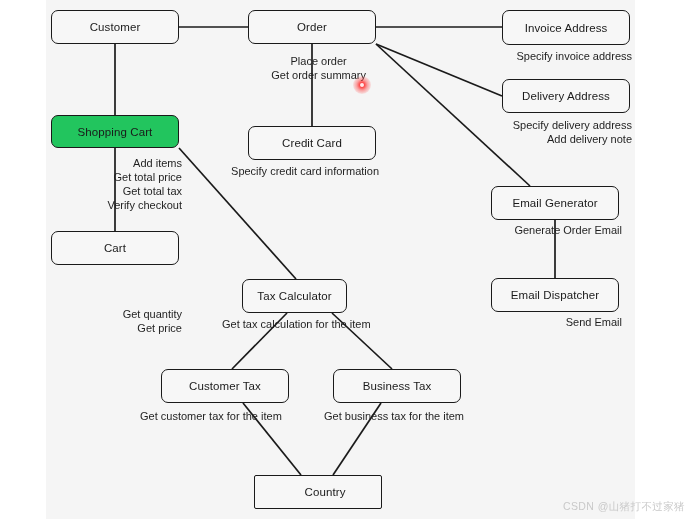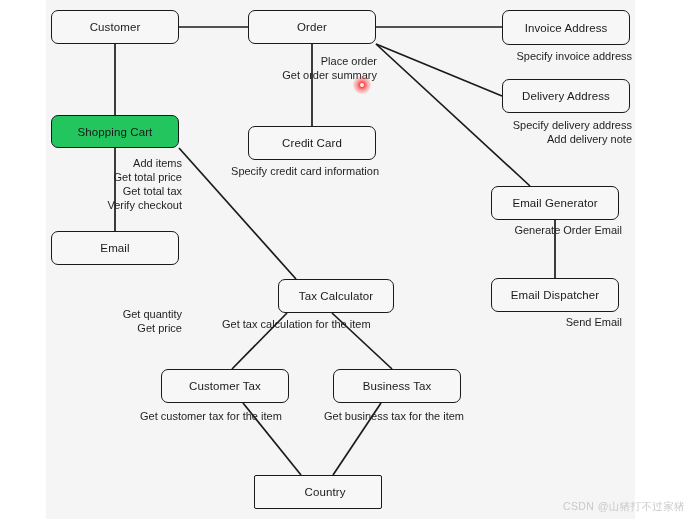--- a/index.html
+++ b/index.html
@@ -131,41 +131,41 @@
       <div class="node" style="left: 51px; top: 115px; width: 128px; height: 33px; background: #22c55e; border-color: rgb(26, 26, 26);">
         <span>Shopping Cart</span>
       </div>
       <div class="node" style="left: 248px; top: 126px; width: 128px; height: 34px; background: rgb(247, 247, 247); border-color: rgb(26, 26, 26); align-items: center;">
         <span>Credit Card</span>
       </div>
       <div class="node" style="left: 491px; top: 186px; width: 128px; height: 34px; background: rgb(247, 247, 247); border-color: rgb(26, 26, 26);">
         <span>Email Generator</span>
       </div>
       <div class="node" style="left: 51px; top: 231px; width: 128px; height: 34px; background: rgb(247, 247, 247); border-color: rgb(26, 26, 26);">
-        <span>Email</span>
+        <span>Cart</span>
       </div>
       <div class="node" style="left: 491px; top: 278px; width: 128px; height: 34px; background: rgb(247, 247, 247); border-color: rgb(26, 26, 26);">
         <span>Email Dispatcher</span>
       </div>
-      <div class="node" style="left: 242px; top: 279px; width: 116px; height: 34px; background: rgb(247, 247, 247); border-color: rgb(26, 26, 26); margin-left: 36px;">
+      <div class="node" style="left: 242px; top: 279px; width: 105px; height: 34px; background: rgb(247, 247, 247); border-color: rgb(26, 26, 26);">
         <span>Tax Calculator</span>
       </div>
       <div class="node" style="left: 161px; top: 369px; width: 128px; height: 34px; background: rgb(247, 247, 247); border-color: rgb(26, 26, 26);">
         <span>Customer Tax</span>
       </div>
       <div class="node" style="left: 333px; top: 369px; width: 128px; height: 34px; background: rgb(247, 247, 247); border-color: rgb(26, 26, 26);">
         <span>Business Tax</span>
       </div>
       <div class="node square" style="left: 254px; top: 475px; width: 128px; height: 34px; background: rgb(247, 247, 247); border-color: rgb(26, 26, 26);">
         <span>Country</span>
       </div>
     </div>
 
   <div id="labels-layer">
-      <div class="edge-label right" style="right: 316px; top: 54px;">
+      <div class="edge-label right" style="right: 327px; top: 54px; text-align: center;">
         <div>Place order</div>
         <div>Get order summary</div>
       </div>
       <div class="edge-label right" style="right: 61px; top: 49px;">
         <div>Specify invoice address</div>
       </div>
       <div class="edge-label right" style="right: 61px; top: 118px;">
         <div>Specify delivery address</div>
         <div>Add delivery note</div>
       </div>

